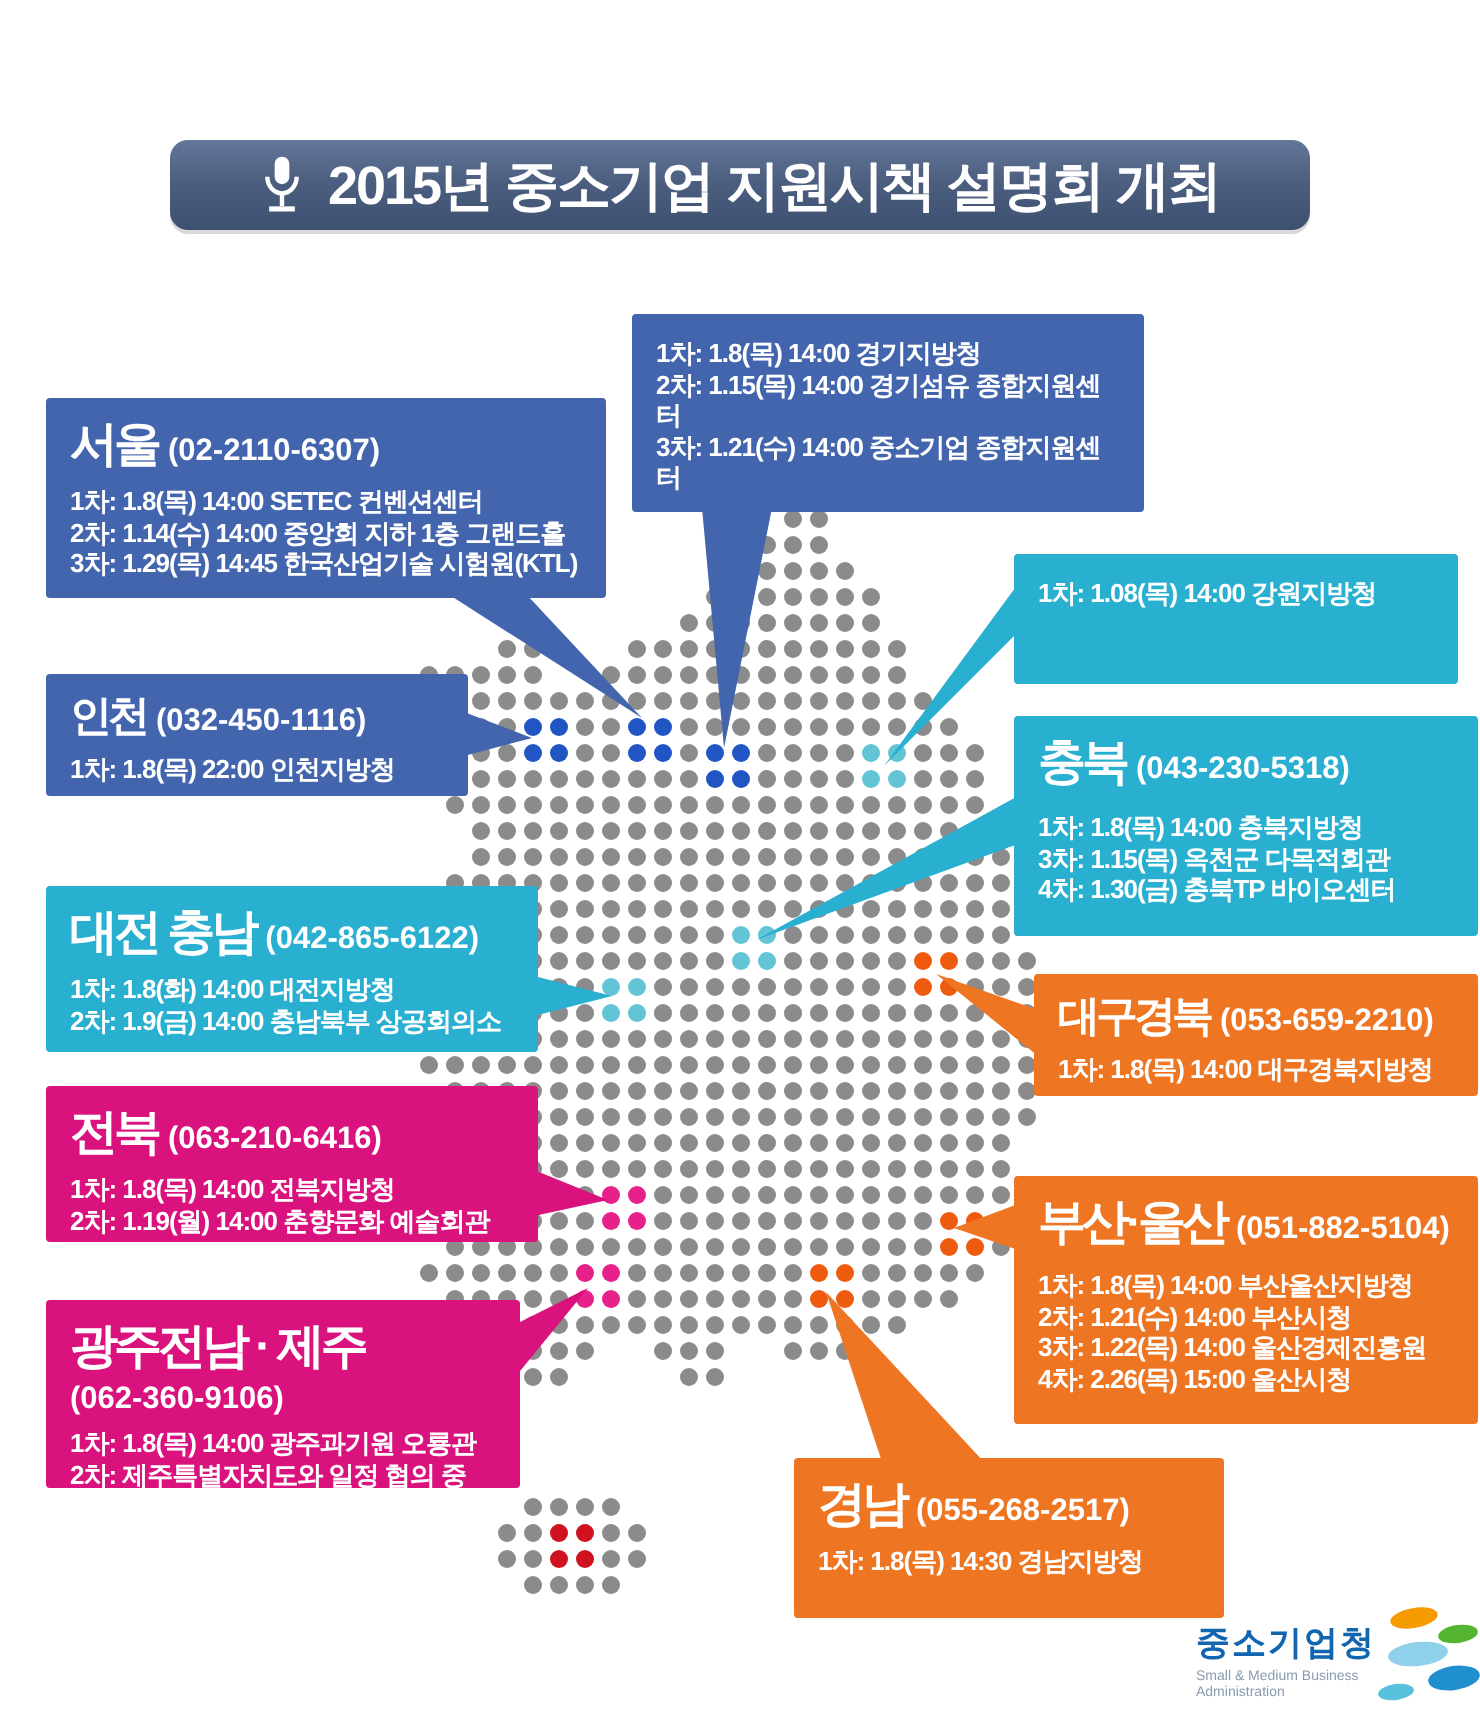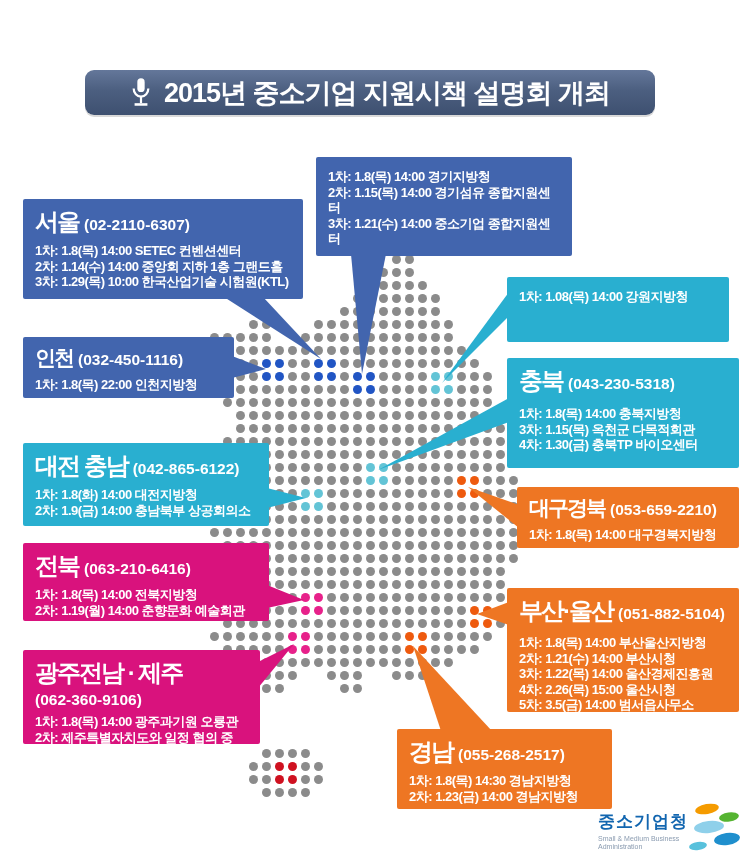--- a/index.html
+++ b/index.html
@@ -124,21 +124,21 @@
     <line x1="5" y1="29.5" x2="19" y2="29.5" stroke="#ffffff" stroke-width="2.8"></line>
   </svg>
   <span class="ttl">2015년 중소기업 지원시책 설명회 개최</span>
 </div>
 
 <div class="rbox bg-blue" id="box-seoul">
   <div><span class="rname">서울</span><span class="rphone">(02-2110-6307)</span></div>
   <div class="rlines">
       <div>1차: 1.8(목) 14:00 SETEC 컨벤션센터</div>
       <div>2차: 1.14(수) 14:00 중앙회 지하 1층 그랜드홀</div>
-      <div>3차: 1.29(목) 10:00 한국산업기술 시험원(KTL)</div>
+      <div>3차: 1.29(목) 14:45 한국산업기술 시험원(KTL)</div>
     </div>
 </div>
 
 <div class="rbox bg-blue" id="box-gyeonggi">
   <div class="rlines">
       <div>1차: 1.8(목) 14:00 경기지방청</div>
       <div>2차: 1.15(목) 14:00 경기섬유 종합지원센터</div>
       <div>3차: 1.21(수) 14:00 중소기업 종합지원센터</div>
     </div>
 </div>
@@ -188,37 +188,35 @@
     </div>
 </div>
 
 <div class="rbox bg-orange" id="box-busan">
   <div><span class="rname">부산·울산</span><span class="rphone">(051-882-5104)</span></div>
   <div class="rlines">
       <div>1차: 1.8(목) 14:00 부산울산지방청</div>
       <div>2차: 1.21(수) 14:00 부산시청</div>
       <div>3차: 1.22(목) 14:00 울산경제진흥원</div>
       <div>4차: 2.26(목) 15:00 울산시청</div>
-      <div>5차: 3.5(금) 14:00 범서읍사무소</div>
     </div>
 </div>
 
 <div class="rbox bg-magenta phone-block" id="box-gwangju">
   <div><span class="rname">광주전남 · 제주</span><span class="rphone">(062-360-9106)</span></div>
   <div class="rlines">
       <div>1차: 1.8(목) 14:00 광주과기원 오룡관</div>
       <div>2차: 제주특별자치도와 일정 협의 중</div>
     </div>
 </div>
 
 <div class="rbox bg-orange" id="box-gyeongnam">
   <div><span class="rname">경남</span><span class="rphone">(055-268-2517)</span></div>
   <div class="rlines">
       <div>1차: 1.8(목) 14:30 경남지방청</div>
-      <div>2차: 1.23(금) 14:00 경남지방청</div>
     </div>
 </div>
 
 <div id="logo">
   <div class="kname">중소기업청</div>
   <div class="ksub">Small &amp; Medium Business Administration</div>
   <svg width="58" height="56" viewBox="0 0 58 56">
     <ellipse cx="25" cy="9" rx="12" ry="5" fill="#f59b00" transform="rotate(-10 25 9)"></ellipse>
     <ellipse cx="47" cy="17" rx="10" ry="4.5" fill="#55b431" transform="rotate(-8 47 17)"></ellipse>
     <ellipse cx="27" cy="27" rx="15" ry="6" fill="#8fd0ea" transform="rotate(-6 27 27)"></ellipse>

